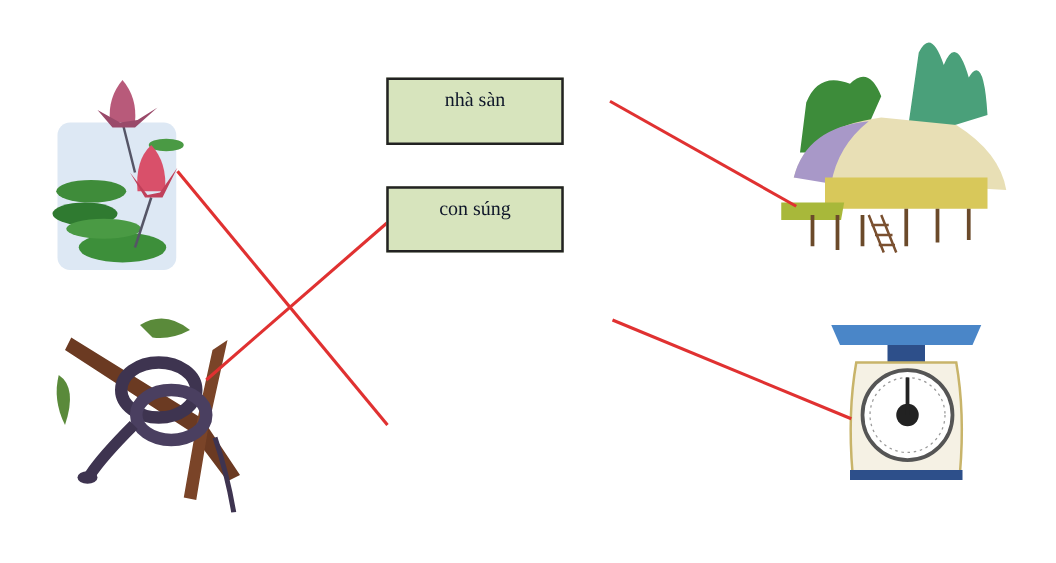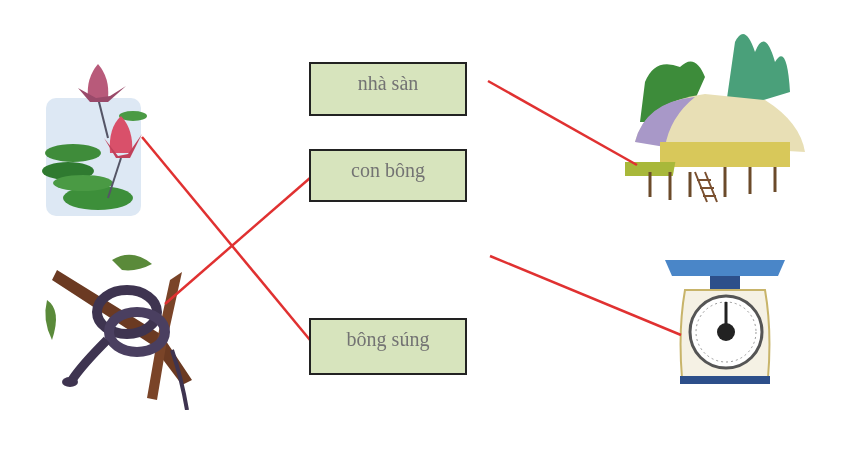--- a/index.html
+++ b/index.html
@@ -1,17 +1,17 @@
 <!DOCTYPE html>
 <html><head>
 <meta charset="utf-8">
 <style>
   html,body{margin:0;padding:0;background:#ffffff;}
   #stage{position:relative;width:845px;height:450px;overflow:hidden;background:#fff;font-family:"Liberation Serif","DejaVu Serif",serif;}
-  .word-box{position:absolute;width:158px;background:#d7e4bd;border:2px solid #222;box-sizing:border-box;display:flex;align-items:flex-start;justify-content:center;padding-top:8px;font-size:20px;color:#737373;}
+  .word-box{position:absolute;width:142px;background:#d7e4bd;border:2px solid #222;box-sizing:border-box;display:flex;align-items:flex-start;justify-content:center;padding-top:8px;font-size:16px;color:#0f172a;}
   svg.lines{position:absolute;left:0;top:0;}
   .pic{position:absolute;}
 </style>
 </head>
 <body>
 
 <div id="stage">
 
   <svg class="pic" style="left:38px;top:58px" width="110" height="160">
     <rect x="8" y="40" width="95" height="118" fill="#dde8f4" rx="10"></rect>
@@ -73,19 +73,16 @@
     <line x1="142" y1="137" x2="310" y2="340" stroke="#e03131" stroke-width="2.5"></line>
     <line x1="165" y1="304" x2="310" y2="178" stroke="#e03131" stroke-width="2.5"></line>
     <line x1="488" y1="81" x2="637" y2="165" stroke="#e03131" stroke-width="2.5"></line>
     <line x1="490" y1="256" x2="681" y2="335" stroke="#e03131" stroke-width="2.5"></line>
   </svg>
 
   <div class="word-box" style="left:309px;top:62px;height:54px">
     <span>nhà sàn</span>
   </div>
   <div class="word-box" style="left:309px;top:149px;height:53px">
-    <span>con bông</span>
-  </div>
-  <div class="word-box" style="left:309px;top:318px;height:57px">
-    <span>bông súng</span>
+    <span>con súng</span>
   </div>
 
 </div>
 
 </body></html>

